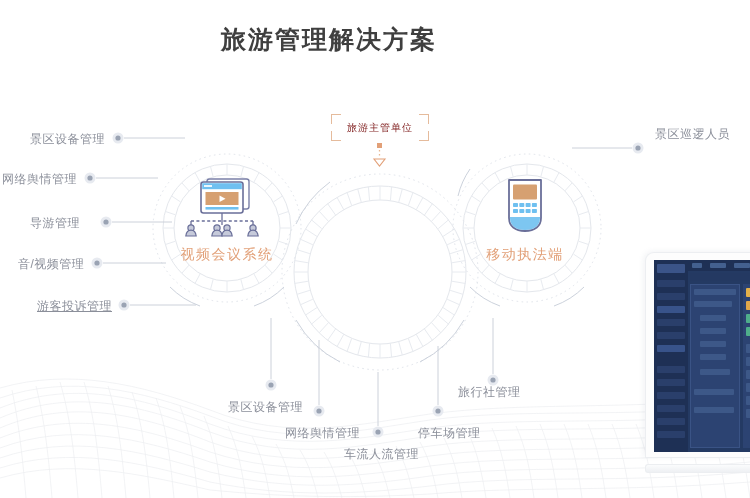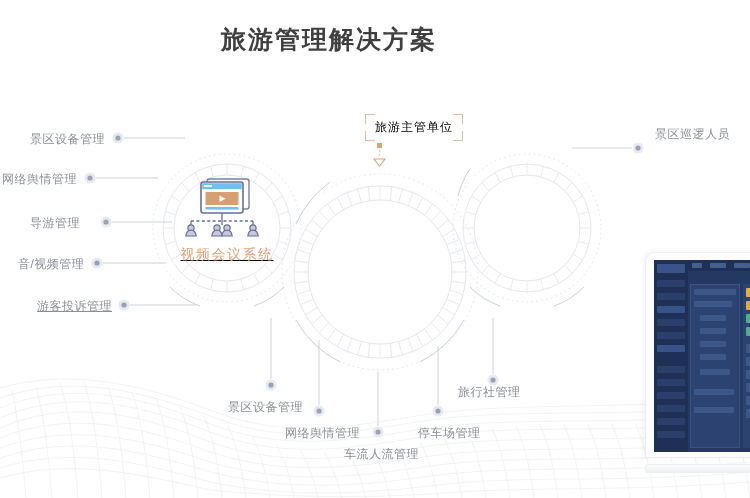--- a/index.html
+++ b/index.html
@@ -26,35 +26,35 @@
   }
   #page-subtitle{
     margin:0;padding-top:12px;
     font-size:14px;color:#9a9a9a;letter-spacing:1px;
   }
 
   
   #authority-badge{
     position:absolute;left:331px;top:114px;width:98px;height:27px;z-index:6;
     display:flex;align-items:center;justify-content:center;
-    font-size:12px;color:#000000;letter-spacing:1px;white-space:nowrap;margin-left:34px;
+    font-size:10px;color:#7f1d1d;letter-spacing:1px;white-space:nowrap;
   }
   #authority-badge .corner{position:absolute;width:9px;height:9px;border:1.4px solid #e5bb9c;}
   #authority-badge .c-tl{left:0;top:0;border-right:none;border-bottom:none;}
   #authority-badge .c-tr{right:0;top:0;border-left:none;border-bottom:none;}
   #authority-badge .c-bl{left:0;bottom:0;border-right:none;border-top:none;}
   #authority-badge .c-br{right:0;bottom:0;border-left:none;border-top:none;}
 
   
   .node{position:absolute;z-index:5;text-align:center;}
   .node-label{
     font-size:14px;color:#e2a078;letter-spacing:1.5px;white-space:nowrap;
     margin-top:4px;
   }
-  #node-video{left:167px;top:176px;width:120px;text-decoration:underline;}
+  #node-video{left:167px;top:176px;width:120px;}
   #node-platform{left:315px;top:223px;width:130px;}
   #node-mobile{left:465px;top:176px;width:120px;}
   #node-platform .node-label{font-size:15px;}
 
   
   .spoke-label{
     position:absolute;z-index:5;
     font-size:12px;color:#8b8f9a;white-space:nowrap;letter-spacing:.5px;
   }
 
@@ -388,20 +388,38 @@
         <circle cx="50" cy="52" r="3.1"></circle>
         <path d="M44.8,60 C45.4,55.6 48.0,54.2 50,54.2 C52,54.2 54.6,55.6 55.2,60 Z"></path>
         <circle cx="60" cy="52" r="3.1"></circle>
         <path d="M54.8,60 C55.4,55.6 58.0,54.2 60,54.2 C62,54.2 64.6,55.6 65.2,60 Z"></path>
       </g>
     </svg>
     <div class="node-label">视频会议系统</div>
   </div>
 
 
+  <div class="node" id="node-mobile">
+    <svg width="120" height="62" viewBox="0 0 120 62" xmlns="http://www.w3.org/2000/svg">
+      <path d="M44,4 L76,4 L76,42 C76,50 70,55 60,55 C50,55 44,50 44,42 Z" fill="#ffffff" stroke="#6a6f99" stroke-width="1.8" stroke-linejoin="round"></path>
+      <rect x="48" y="8.5" width="24" height="15" rx="1" fill="#d6a071"></rect>
+      <g fill="#6fc0f0">
+        <rect x="48" y="27" width="5" height="4" rx=".7"></rect>
+          <rect x="54.3" y="27" width="5" height="4" rx=".7"></rect>
+        <rect x="60.6" y="27" width="5" height="4" rx=".7"></rect>
+          <rect x="66.9" y="27" width="5" height="4" rx=".7"></rect>
+        <rect x="48" y="33" width="5" height="4" rx=".7"></rect>
+          <rect x="54.3" y="33" width="5" height="4" rx=".7"></rect>
+        <rect x="60.6" y="33" width="5" height="4" rx=".7"></rect>
+          <rect x="66.9" y="33" width="5" height="4" rx=".7"></rect>
+      </g>
+      <path d="M45,41 L75,41 L75,42 C75,49.5 69.5,54 60,54 C50.5,54 45,49.5 45,42 Z" fill="#6fc0f0" opacity=".9"></path>
+    </svg>
+    <div class="node-label">移动执法端</div>
+  </div>
 
   <div class="spoke-label" style="left:30px;top:131px;">景区设备管理</div>
   <div class="spoke-label" style="left:2px;top:171px;">网络舆情管理</div>
   <div class="spoke-label" style="left:30px;top:215px;">导游管理</div>
   <div class="spoke-label" style="left:18px;top:256px;">音/视频管理</div>
   <div class="spoke-label" style="left:37px;top:298px;text-decoration:underline;">游客投诉管理</div>
 
   <div class="spoke-label" style="left:655px;top:126px;">景区巡逻人员</div>
 
   <div class="spoke-label" style="left:228px;top:399px;">景区设备管理</div>

